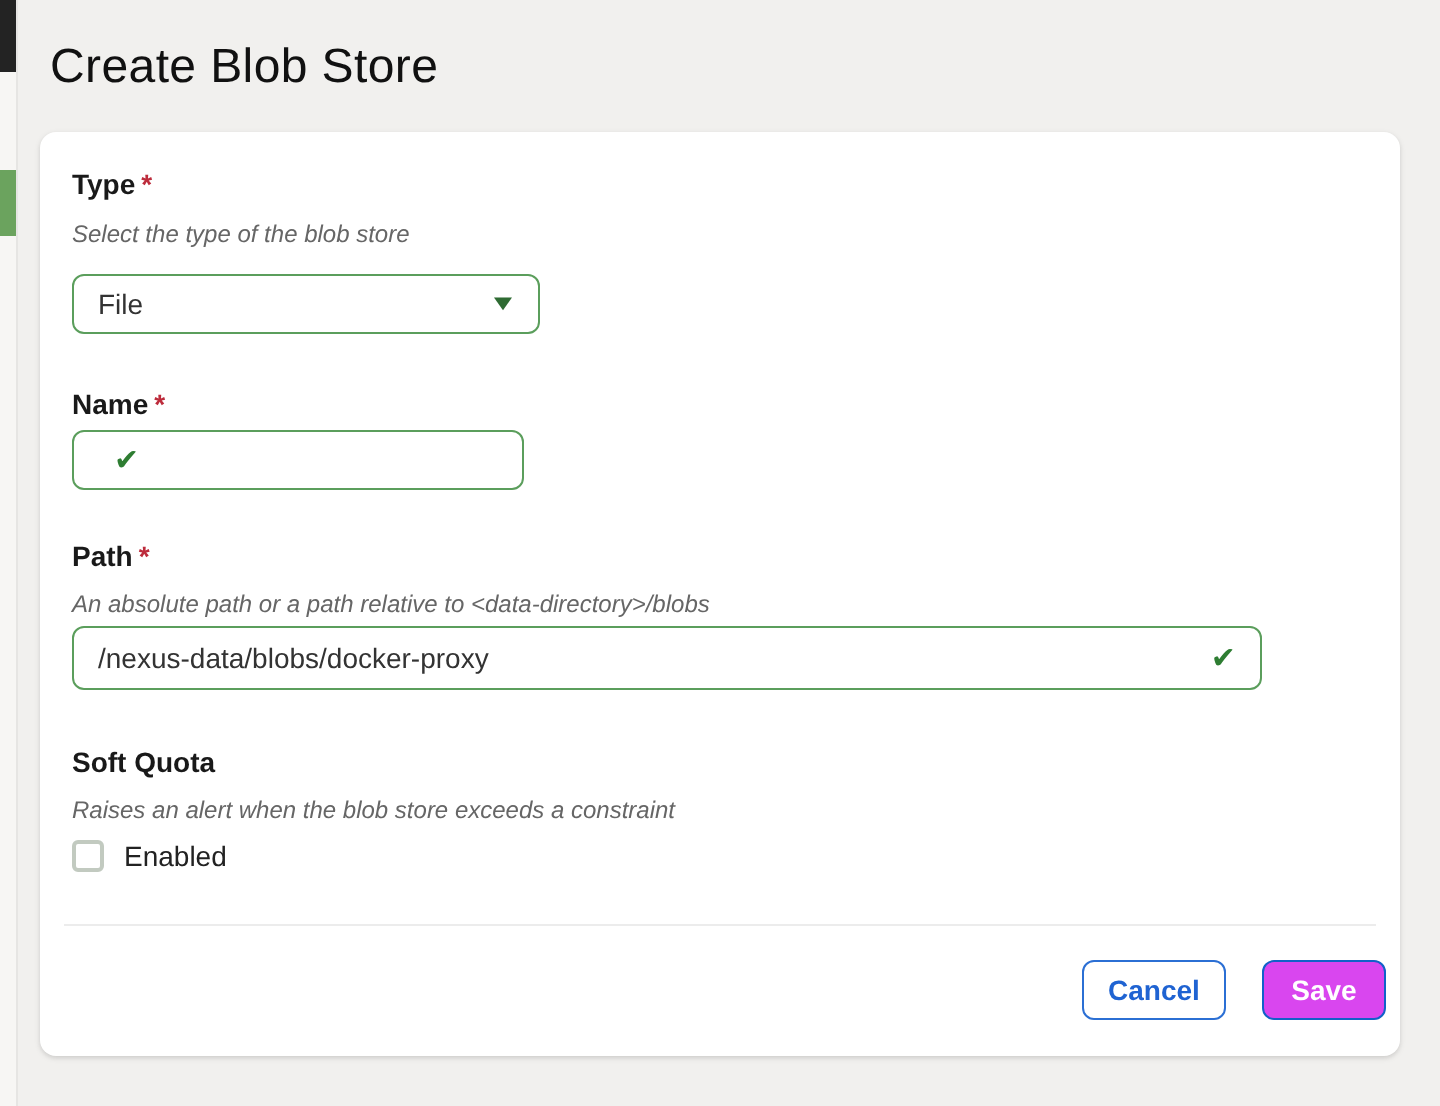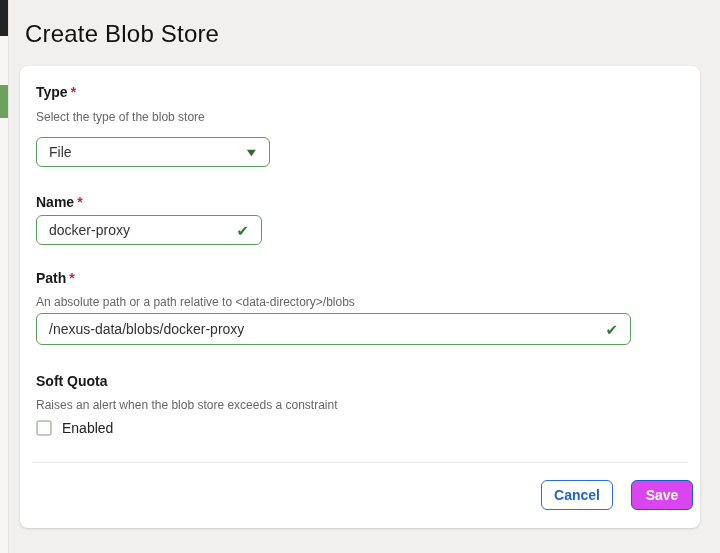--- a/index.html
+++ b/index.html
@@ -38,21 +38,21 @@
   }
 
   .field-label {
     position: absolute; left: 16px;
     font-size: 14px; font-weight: 700; color: #191919;
   }
   .req { color: #bd2c3c; font-weight: 700; margin-left: 3px; }
 
   .help-text {
     position: absolute; left: 16px;
-    font-size: 12px; color: #666;
+    font-size: 12px; font-style: italic; color: #666;
   }
 
   .input-box {
     position: absolute; left: 16px;
     background: #fff;
     border: 1px solid #5b9e5c;
     border-radius: 6px;
     display: flex; align-items: center;
     font-size: 14px; color: #333;
     padding: 0 12px;
@@ -124,21 +124,20 @@
   <div class="help-text" style="top: 44px;">Select the type of the blob store</div>
   <div class="input-box" style="top: 71px; width: 234px; height: 30px;">
     <span>File</span>
     <span class="select-caret">▼</span>
   </div>
 
   <div class="field-label" style="top: 128px;">
     <span>Name</span><span class="req">*</span>
   </div>
   <div class="input-box" style="top: 149px; width: 226px; height: 30px;">
-    <input type="text" value="docker-proxy" style="">
     <span class="valid-check">✔</span>
   </div>
 
   <div class="field-label" style="top: 204px;">
     <span>Path</span><span class="req">*</span>
   </div>
   <div class="help-text" style="top: 229px;">An absolute path or a path relative to &lt;data-directory&gt;/blobs</div>
   <div class="input-box" style="top: 247px; width: 595px; height: 32px; justify-content: space-between;">
     <input type="text" value="/nexus-data/blobs/docker-proxy" style="">
     <span class="valid-check">✔</span>

